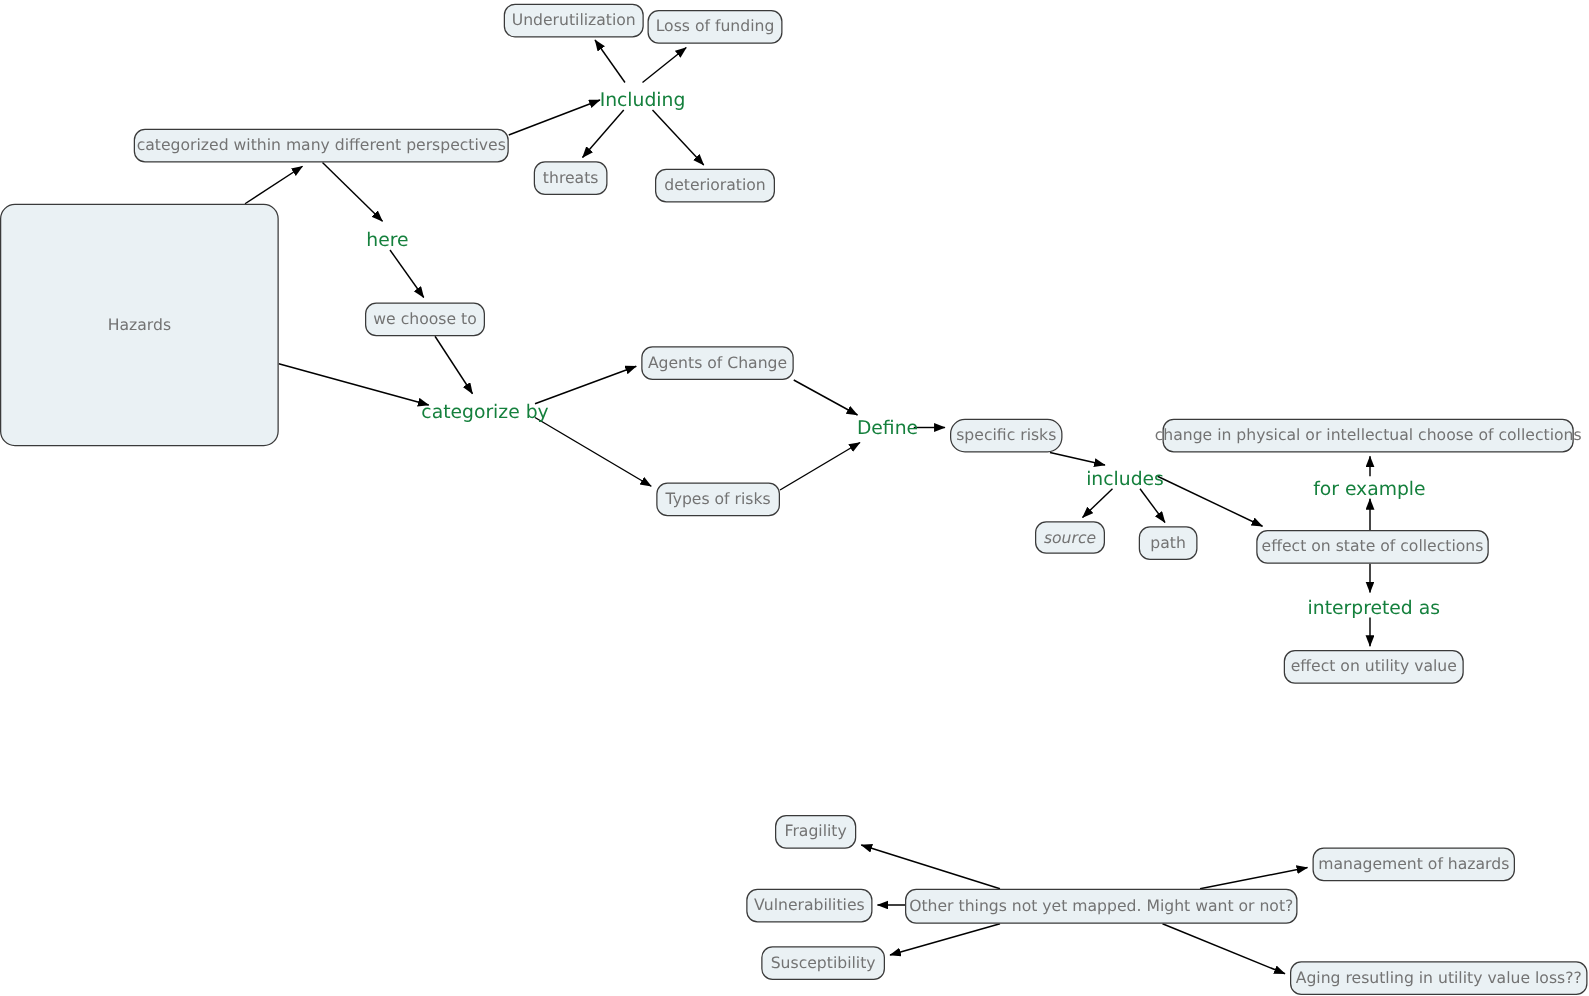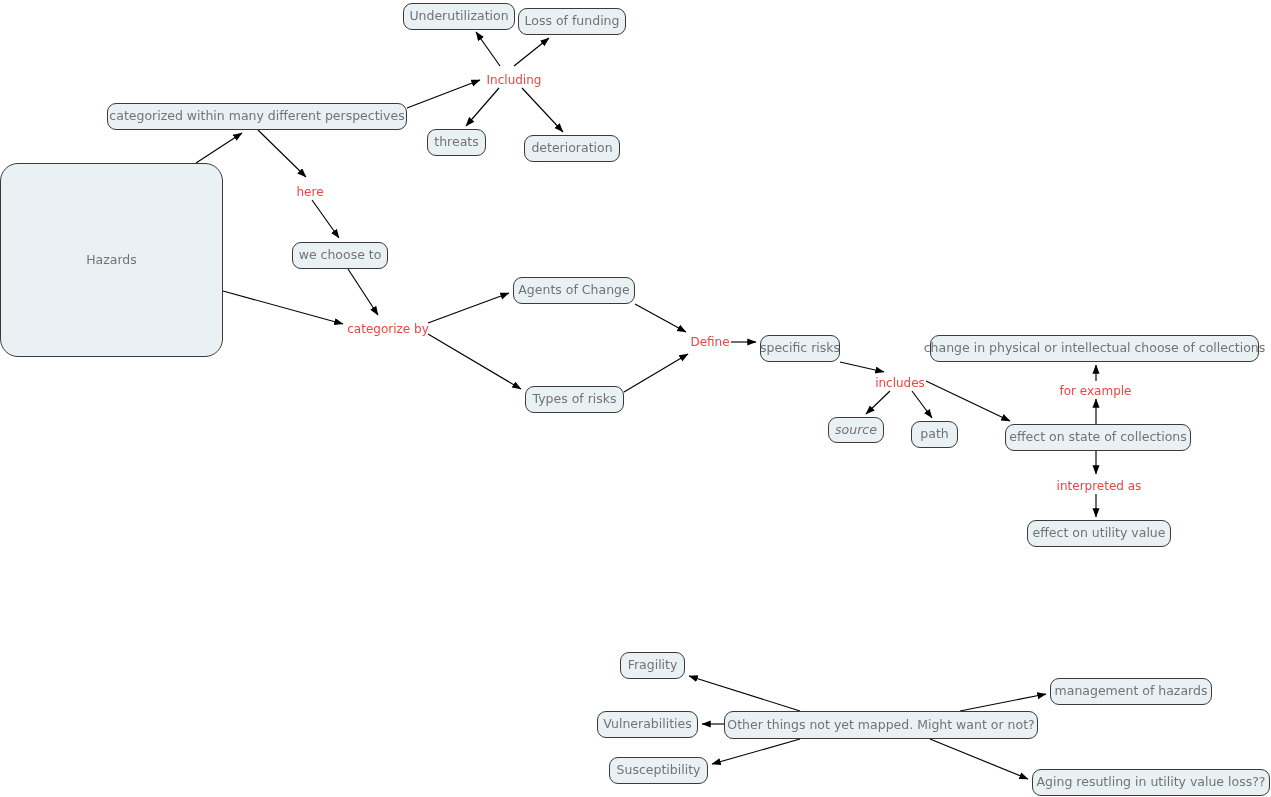--- a/index.html
+++ b/index.html
@@ -42,22 +42,22 @@
     justify-content: center;
     white-space: nowrap;
     padding: 0 9px;
   }
   .node.big {
     border-radius: 12px;
     font-size: 12.5px;
   }
   .linklabel {
     position: absolute;
-    color: #ef4444;
-    font-size: 12px;
+    color: #15803d;
+    font-size: 15px;
     line-height: 1;
     white-space: nowrap;
     background: transparent;
     display: flex;
     align-items: center;
     justify-content: center;
   }
 </style>
 </head>
 <body>
@@ -125,39 +125,39 @@
       <line x1="724" y1="724" x2="702" y2="724" marker-end="url(#arrow)"></line>
 
       <line x1="800" y1="739" x2="712" y2="764" marker-end="url(#arrow)"></line>
 
       <line x1="960" y1="711" x2="1046" y2="694" marker-end="url(#arrow)"></line>
 
       <line x1="930" y1="739" x2="1028" y2="779" marker-end="url(#arrow)"></line>
     </g>
   </svg>
 
-  <div class="node big" style="left:0px;top:163px;width:223px;height:194px;border-radius:18px;">Hazards</div>
+  <div class="node big" style="left:0px;top:163px;width:223px;height:194px;">Hazards</div>
 
   <div class="node" style="left:107px;top:103px;width:300px;height:27px;">categorized within many different perspectives</div>
 
   <div class="node" style="left:403px;top:3px;width:112px;height:27px;">Underutilization</div>
 
   <div class="node" style="left:518px;top:8px;width:108px;height:27px;">Loss of funding</div>
 
   <div class="node" style="left:427px;top:129px;width:59px;height:27px;">threats</div>
 
   <div class="node" style="left:524px;top:135px;width:96px;height:27px;">deterioration</div>
 
   <div class="node" style="left:292px;top:242px;width:96px;height:27px;">we choose to</div>
 
   <div class="node" style="left:513px;top:277px;width:122px;height:27px;">Agents of Change</div>
 
   <div class="node" style="left:525px;top:386px;width:99px;height:27px;">Types of risks</div>
 
-  <div class="node" style="left:760px;top:335px;width:80px;height:27px;">specific risks</div>
+  <div class="node" style="left:760px;top:335px;width:90px;height:27px;border-radius:12px;">specific risks</div>
 
   <div class="node" style="left:828px;top:417px;width:56px;height:26px;font-style:italic;">source</div>
 
   <div class="node" style="left:911px;top:421px;width:47px;height:27px;">path</div>
 
   <div class="node" style="left:930px;top:335px;width:329px;height:27px;">change in physical or intellectual choose of collections</div>
 
   <div class="node" style="left:1005px;top:424px;width:186px;height:27px;">effect on state of collections</div>
 
   <div class="node" style="left:1027px;top:520px;width:144px;height:27px;">effect on utility value</div>

